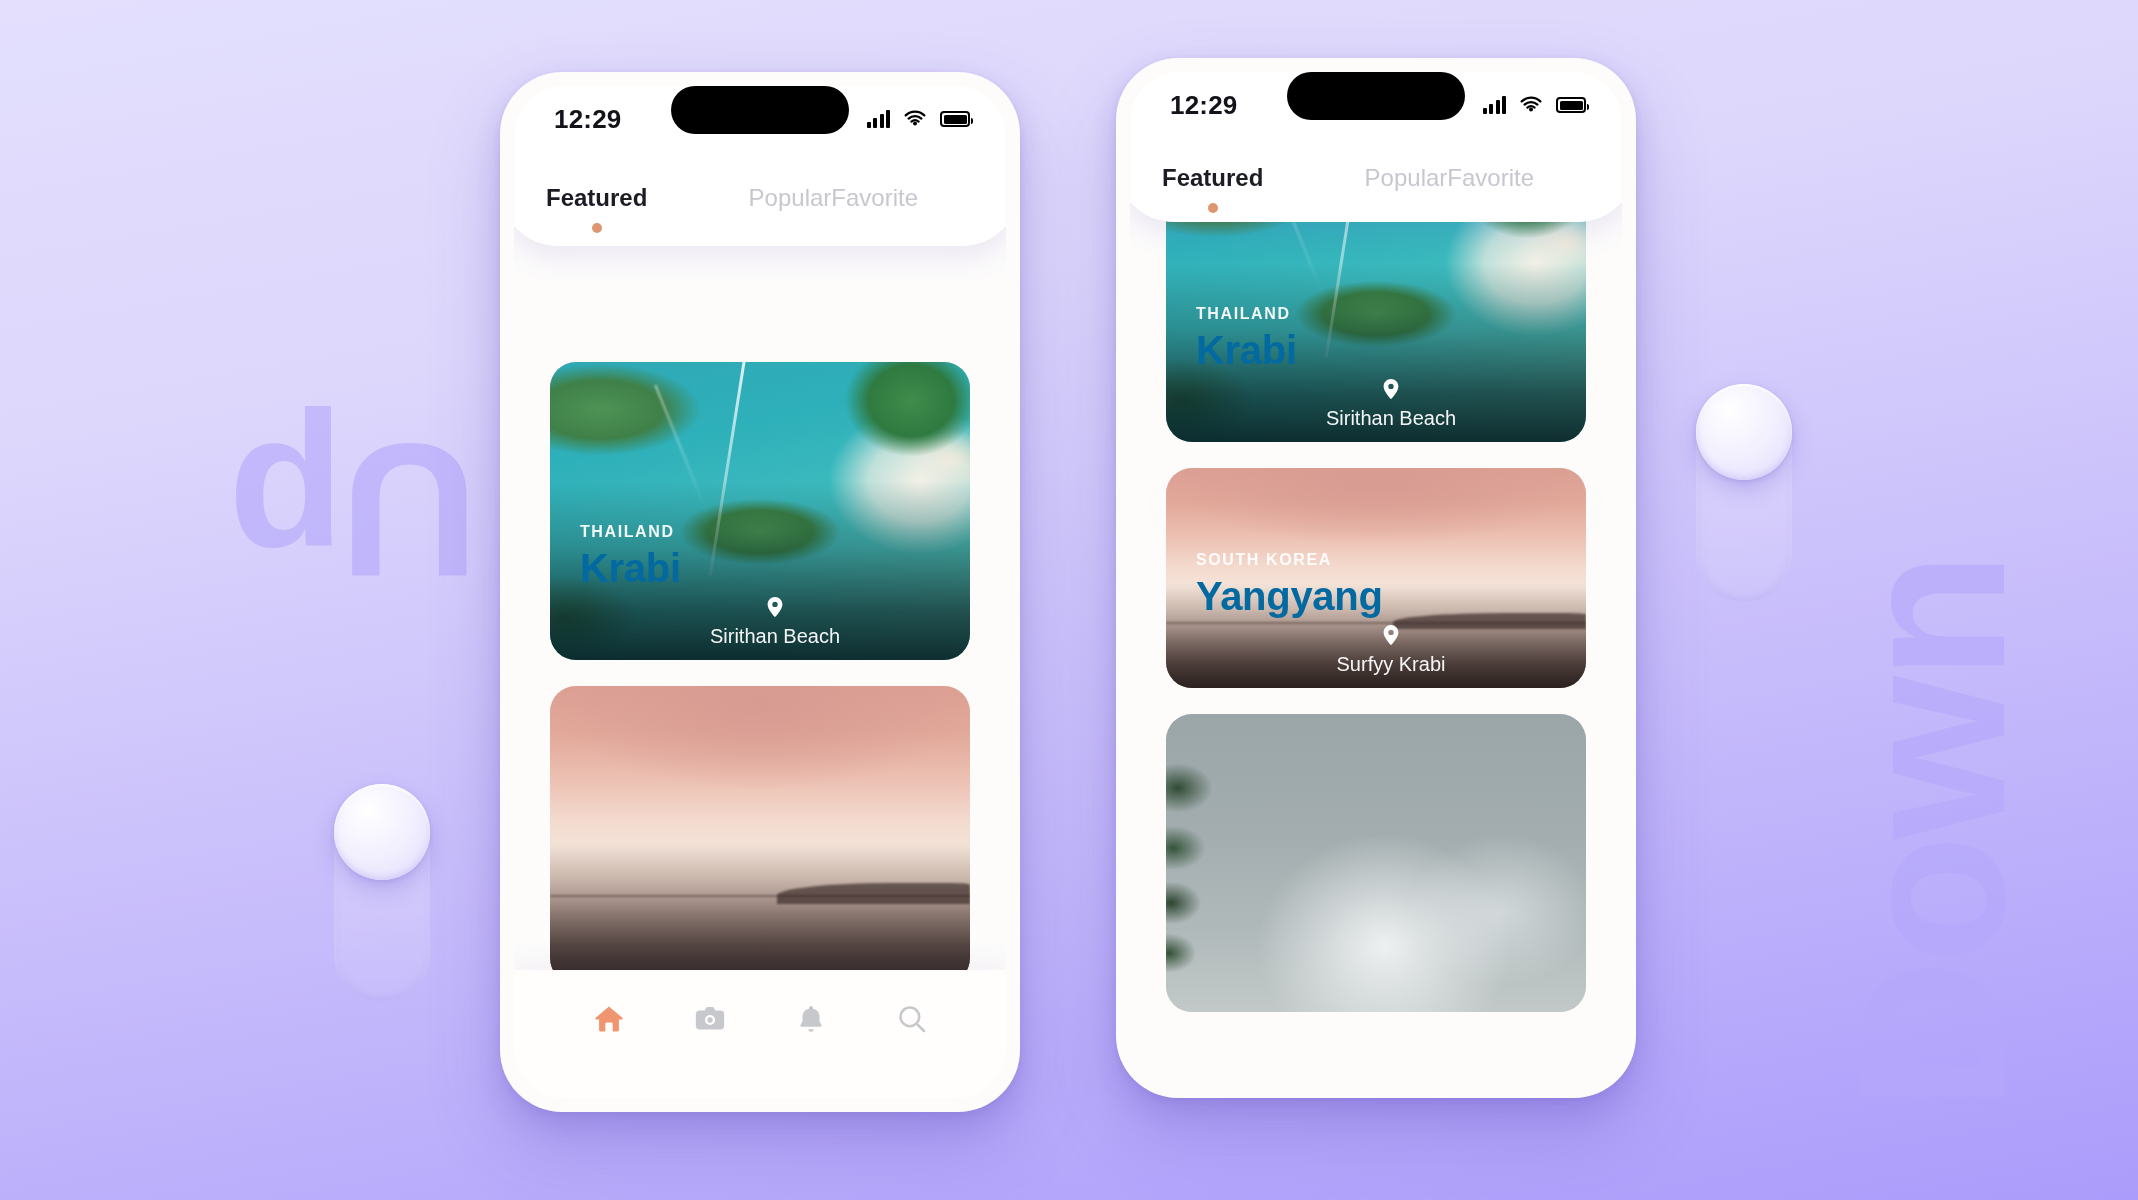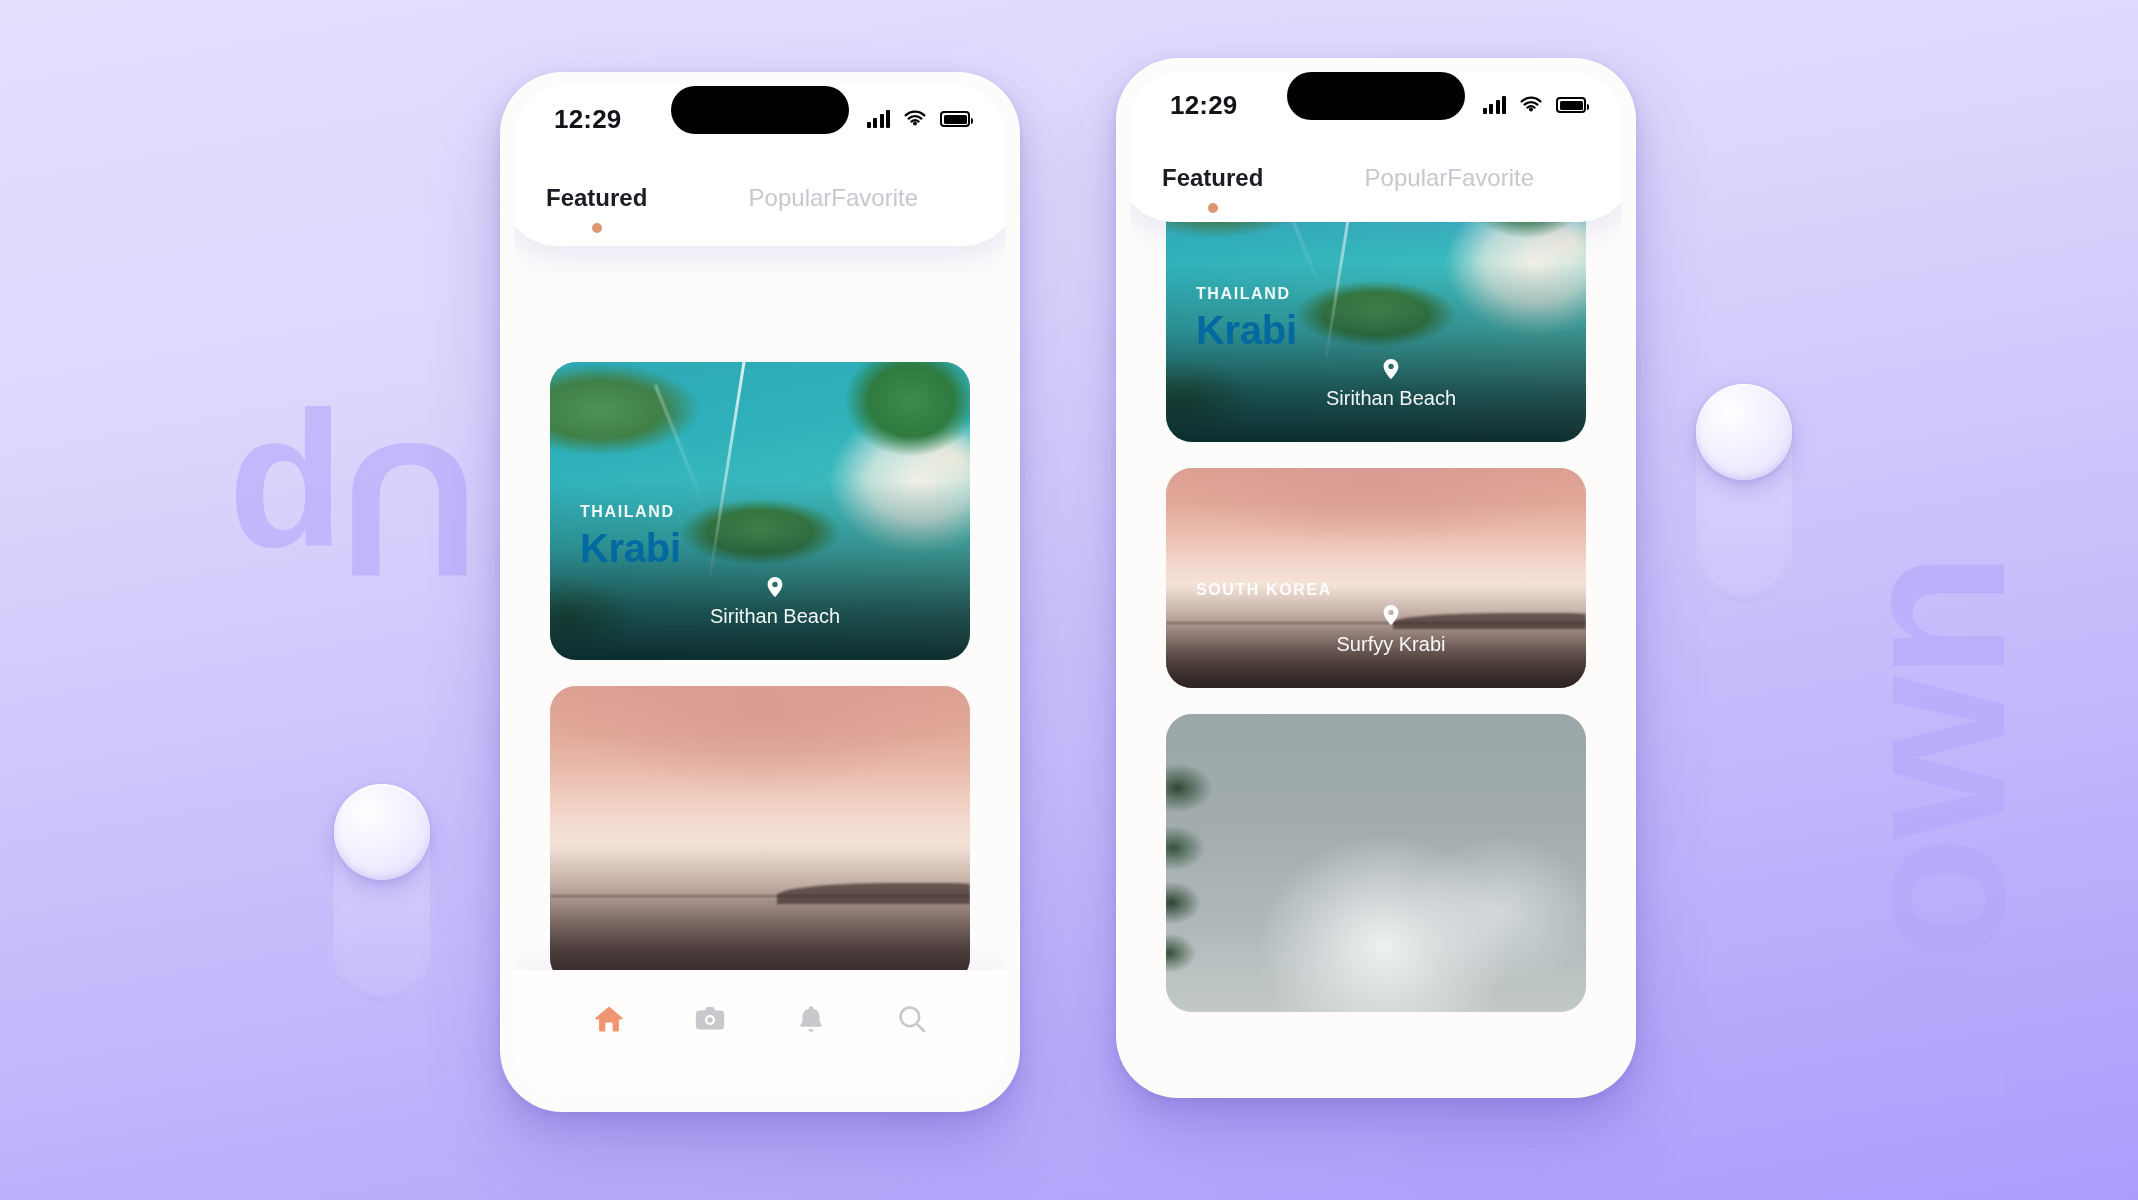--- a/index.html
+++ b/index.html
@@ -185,21 +185,21 @@
   .card {
     position:relative;
     width:100%;
     border-radius:26px;
     overflow:hidden;
     margin-bottom:26px;
     background:#d8d4d0;
   }
   .card-overlay {
     position:absolute; left:0; right:0; bottom:0;
-    padding: 0 0 32px 30px;
+    padding: 0 0 12px 30px;
     z-index:3;
   }
   .card-country {
     font-size:16px; font-weight:600;
     letter-spacing:1.6px;
     color:rgba(255,255,255,.93);
     margin-bottom:6px;
   }
   .card-title {
     font-size:40px; font-weight:700;
@@ -420,20 +420,21 @@
               </div>
             </div>
           </div>
           <div class="card" style="height: 220px;">
             <div class="photo photo-yang">
               <span class="horizon"></span>
               <span class="headland"></span>
             </div>
             <div class="card-overlay">
               <div class="card-country">SOUTH KOREA</div>
+              <div class="card-title">Yangyang</div>
               <div class="card-place">
                 <svg class="pin" width="16" height="20" viewBox="0 0 16 20">
                   <path d="M8 0C3.9 0 .6 3.3.6 7.4.6 12.8 8 20 8 20s7.4-7.2 7.4-12.6C15.4 3.3 12.1 0 8 0zm0 10.1a2.7 2.7 0 1 1 0-5.4 2.7 2.7 0 0 1 0 5.4z" fill="#fff"></path>
                 </svg>
                 <span>Surfyy Krabi</span>
               </div>
             </div>
           </div>
           <div class="card" style="height: 298px;">
             <div class="photo photo-sky">

